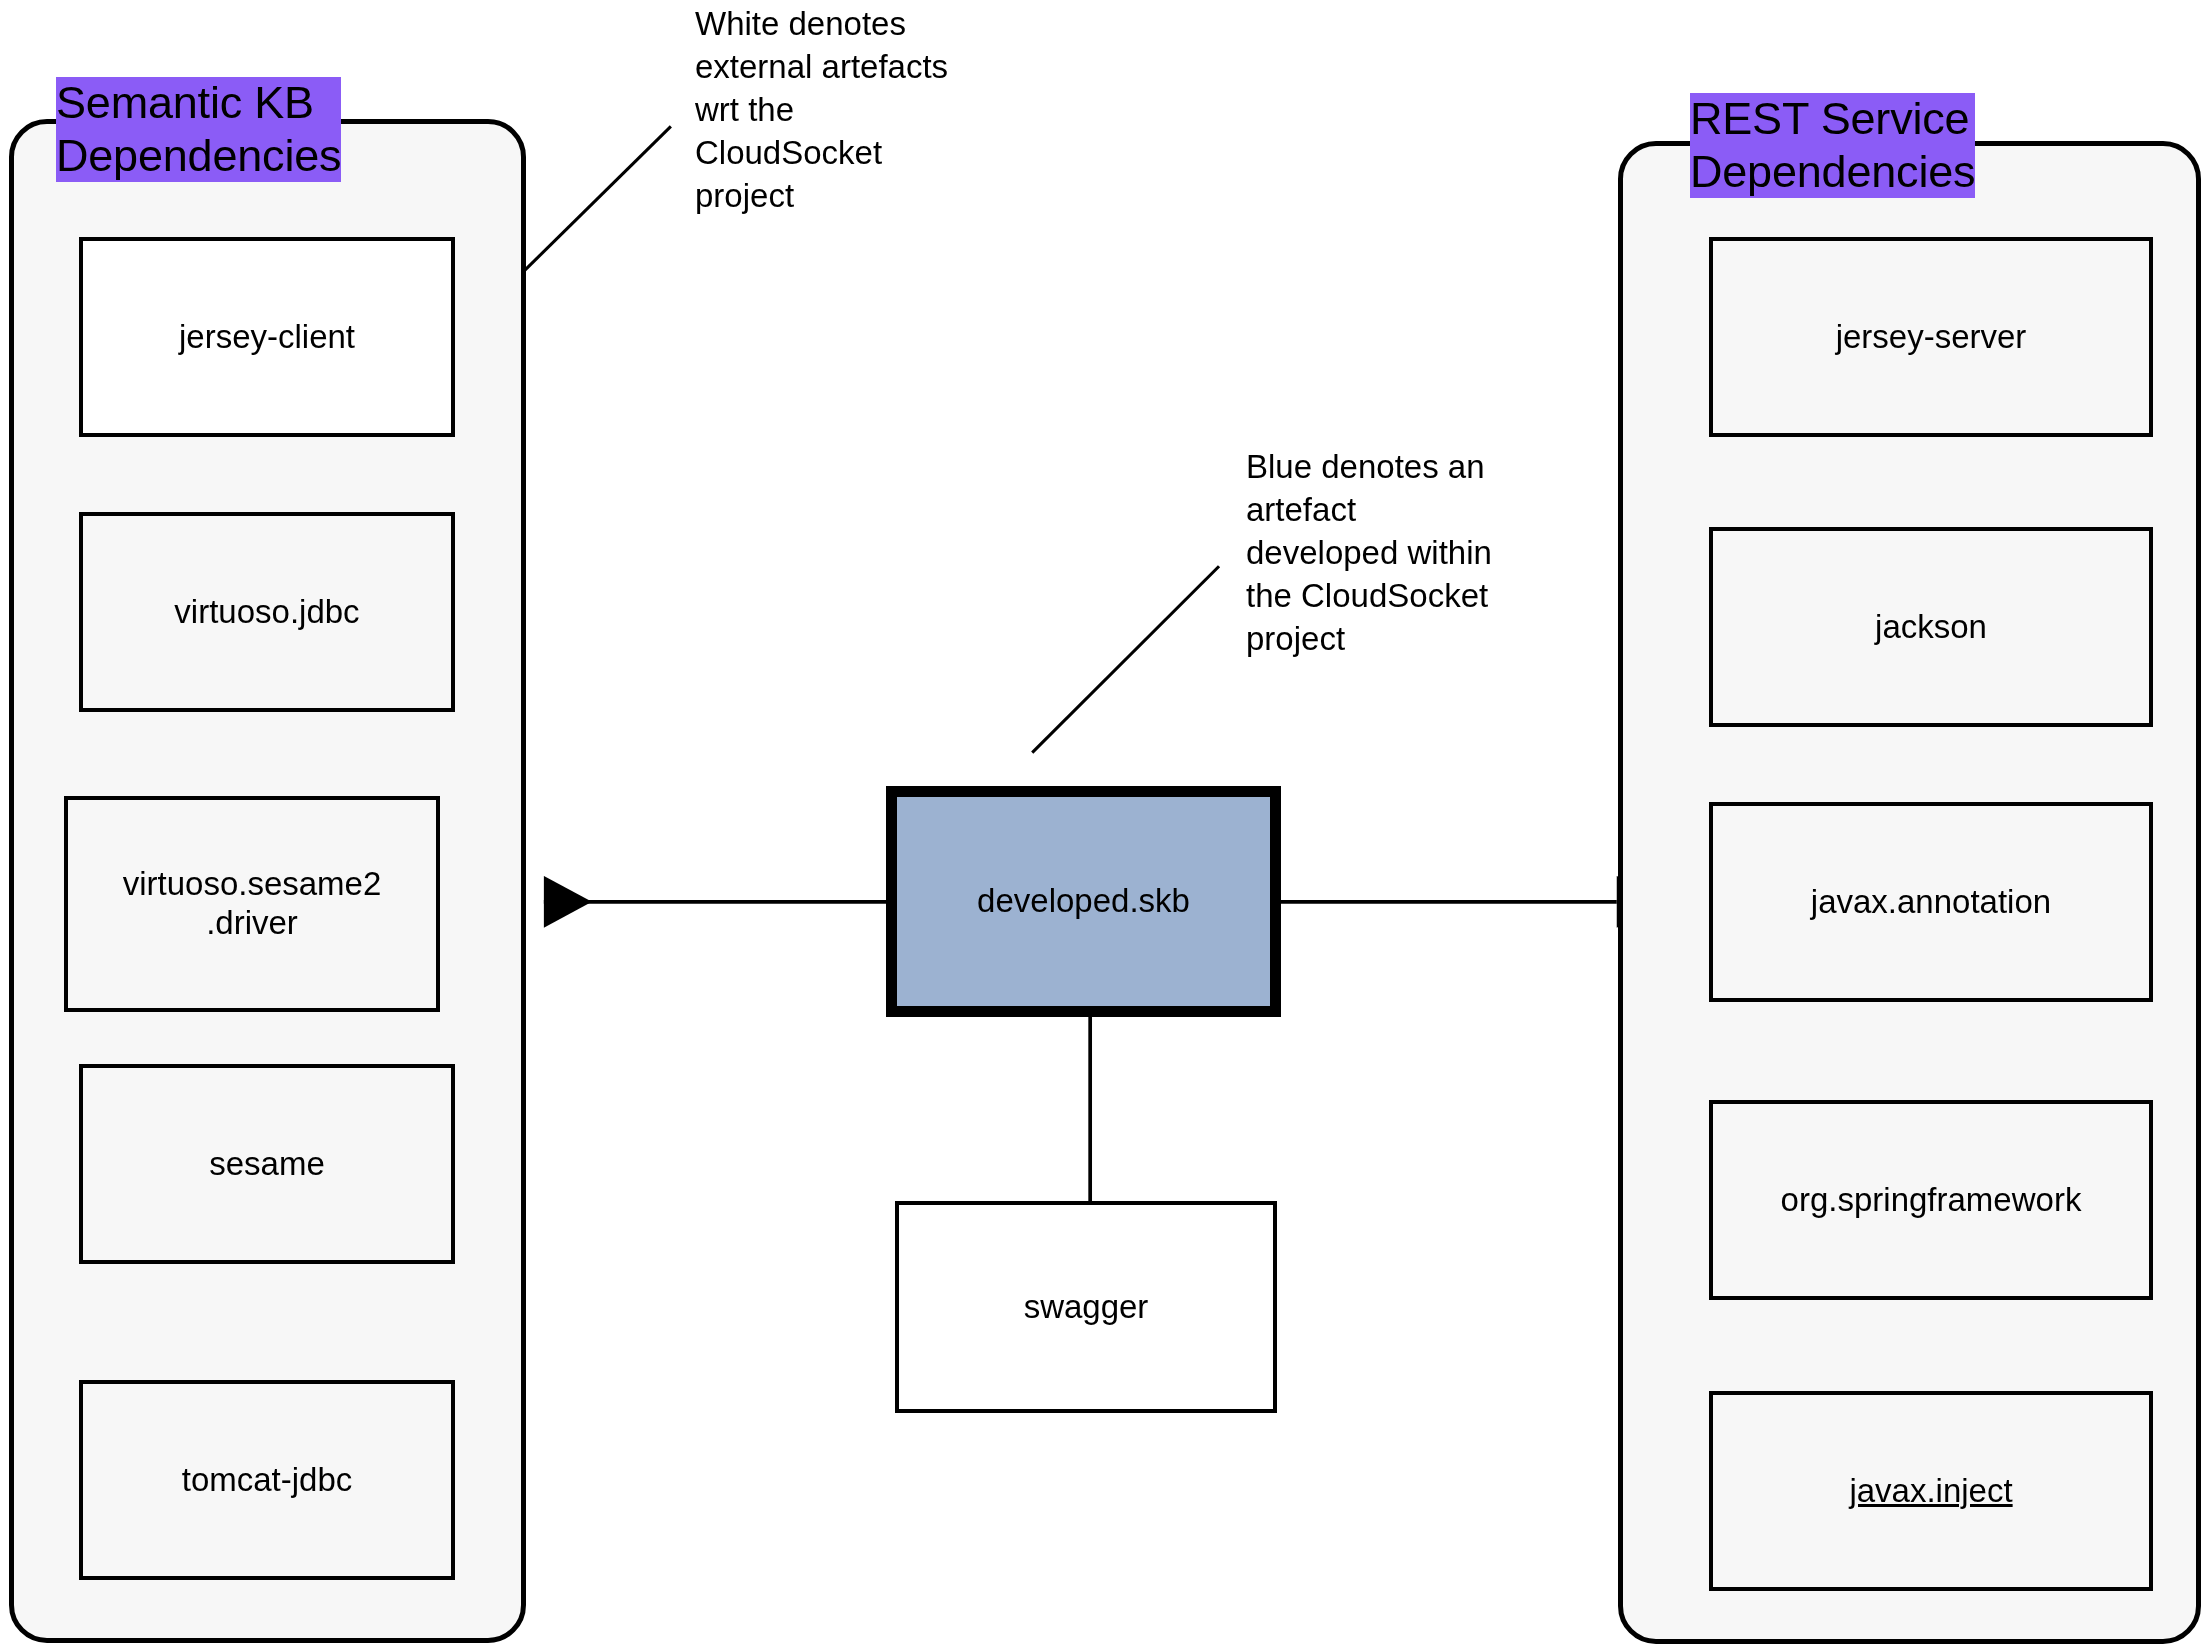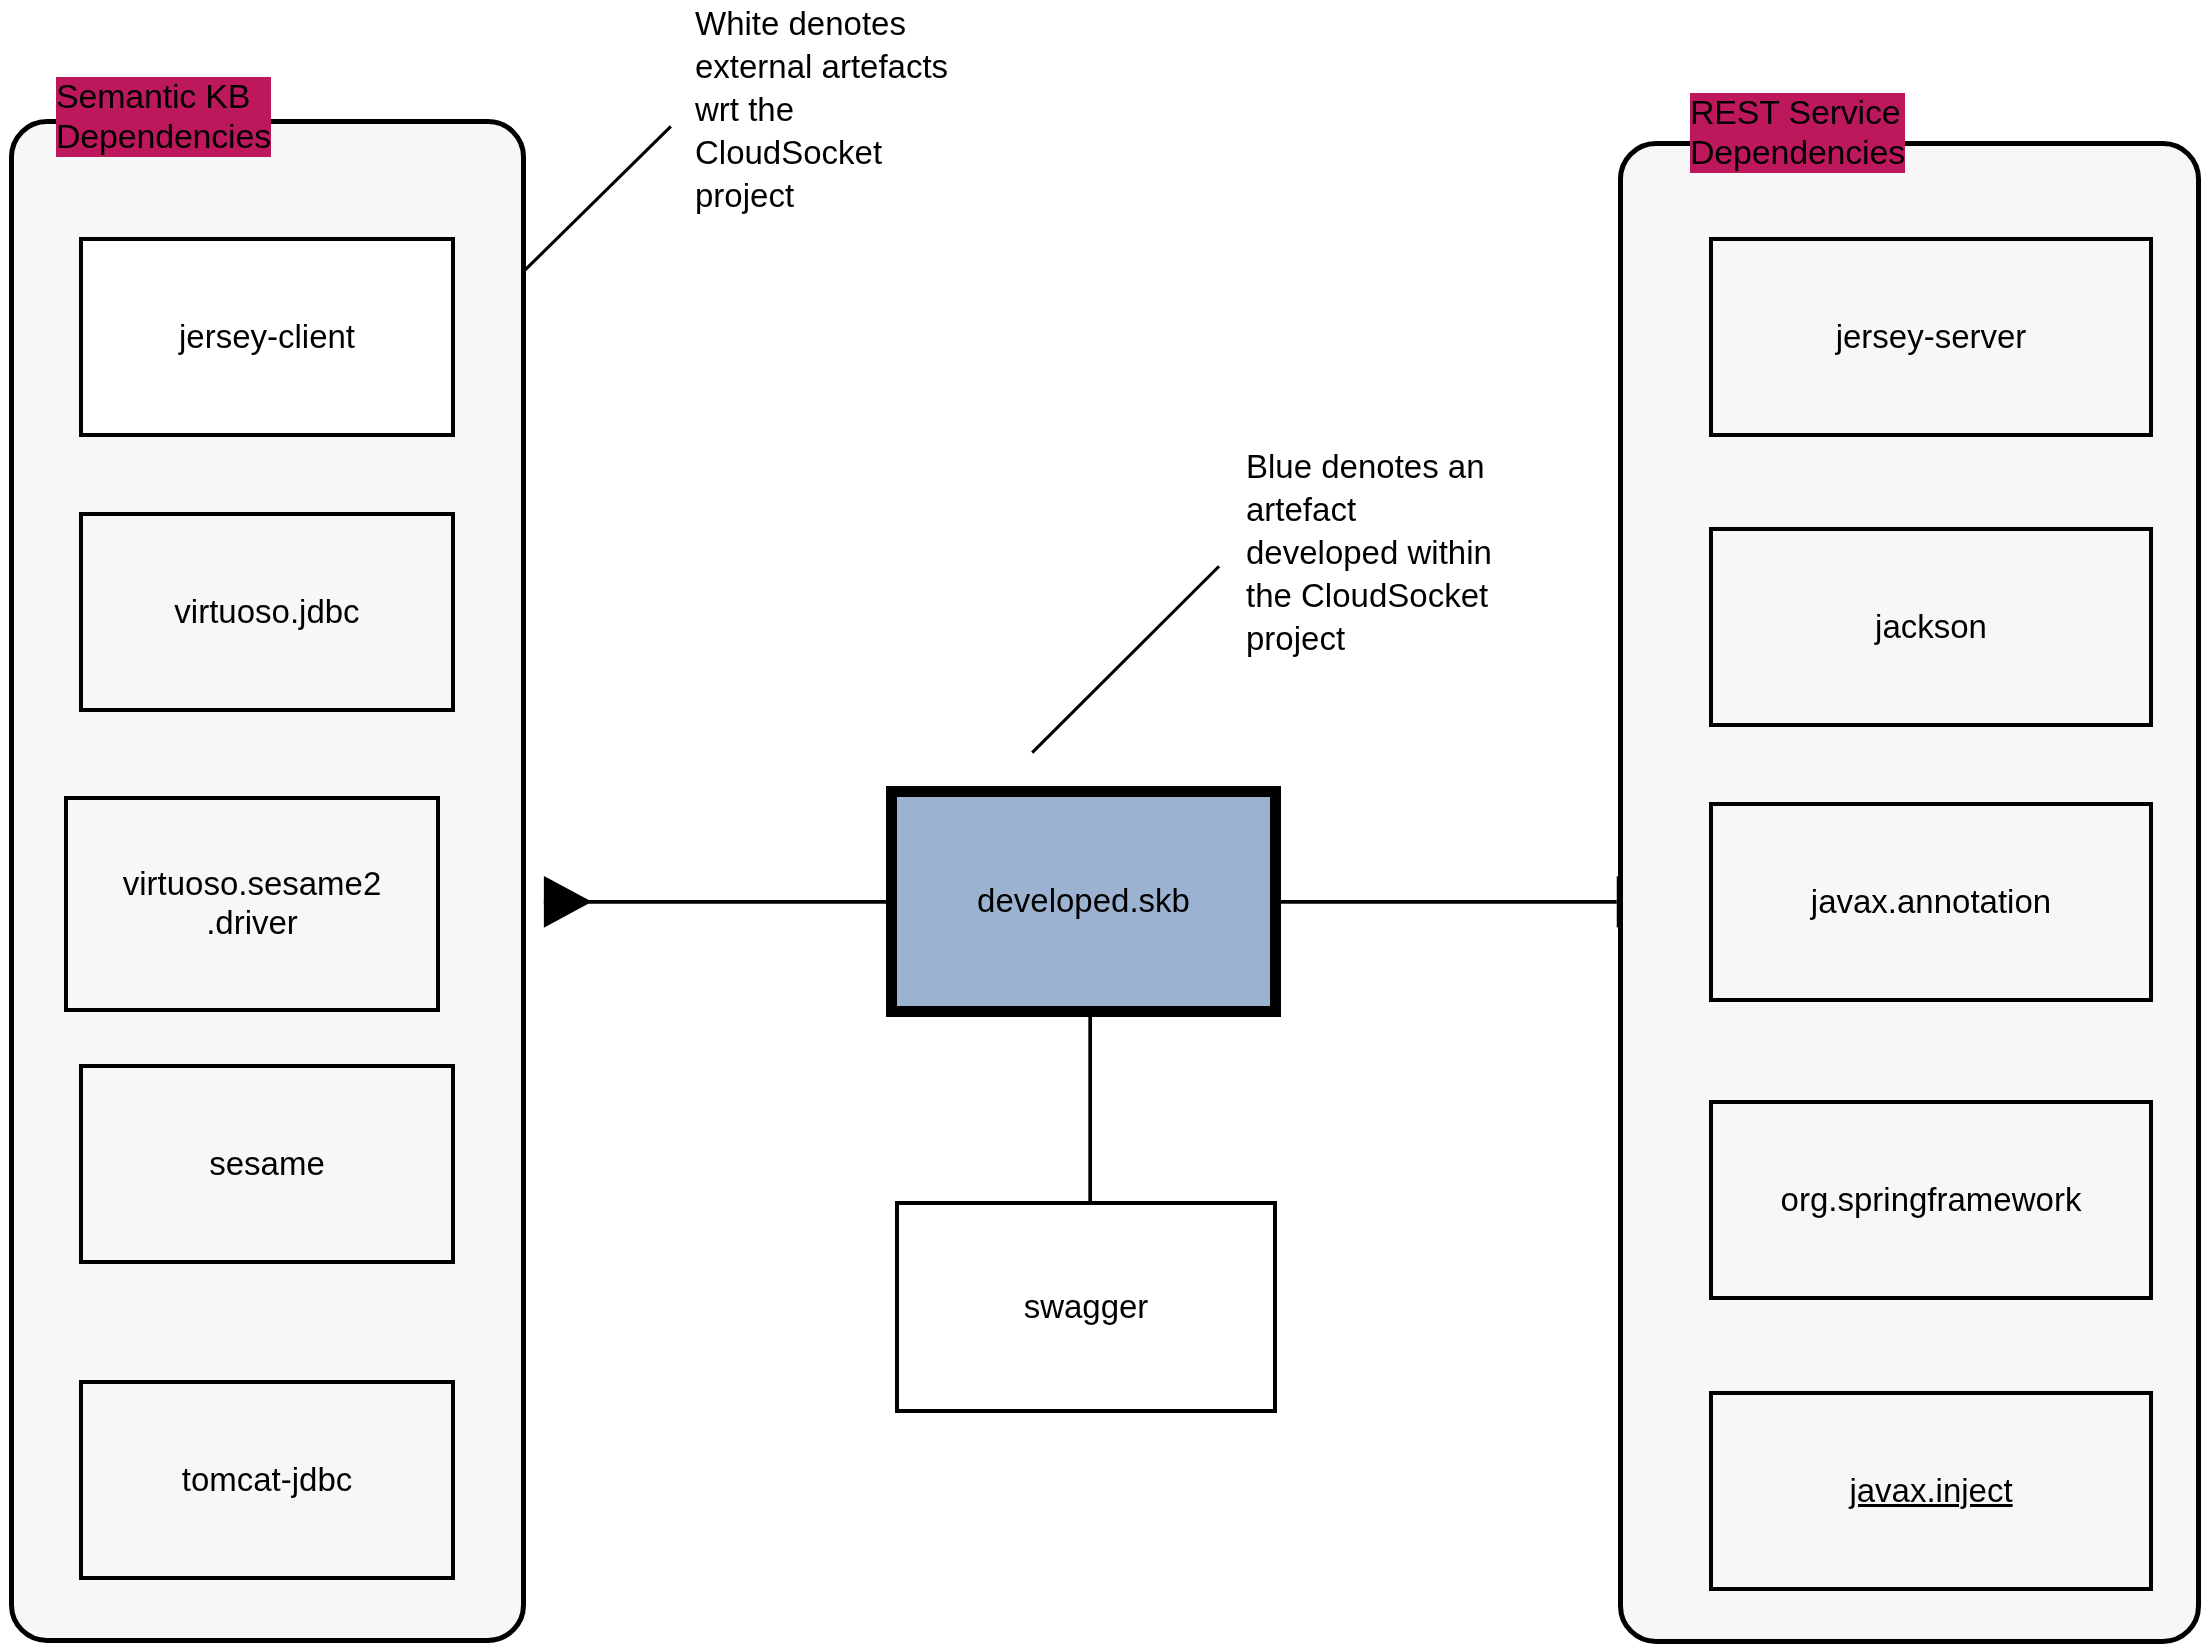--- a/index.html
+++ b/index.html
@@ -29,23 +29,23 @@
     position: absolute;
     background: #f7f7f7;
     border: 5.6px solid #000000;
     border-radius: 38px;
     box-sizing: border-box;
   }
 
   
   .group-title {
     position: absolute;
-    background: #be185d;
+    background: #8b5cf6;
     color: #000000;
-    font-size: 34px;
+    font-size: 45px;
     line-height: 1.17;
     letter-spacing: -0.2px;
     white-space: pre;
     z-index: 6;
   }
 
   
   .node {
     position: absolute;
     box-sizing: border-box;

